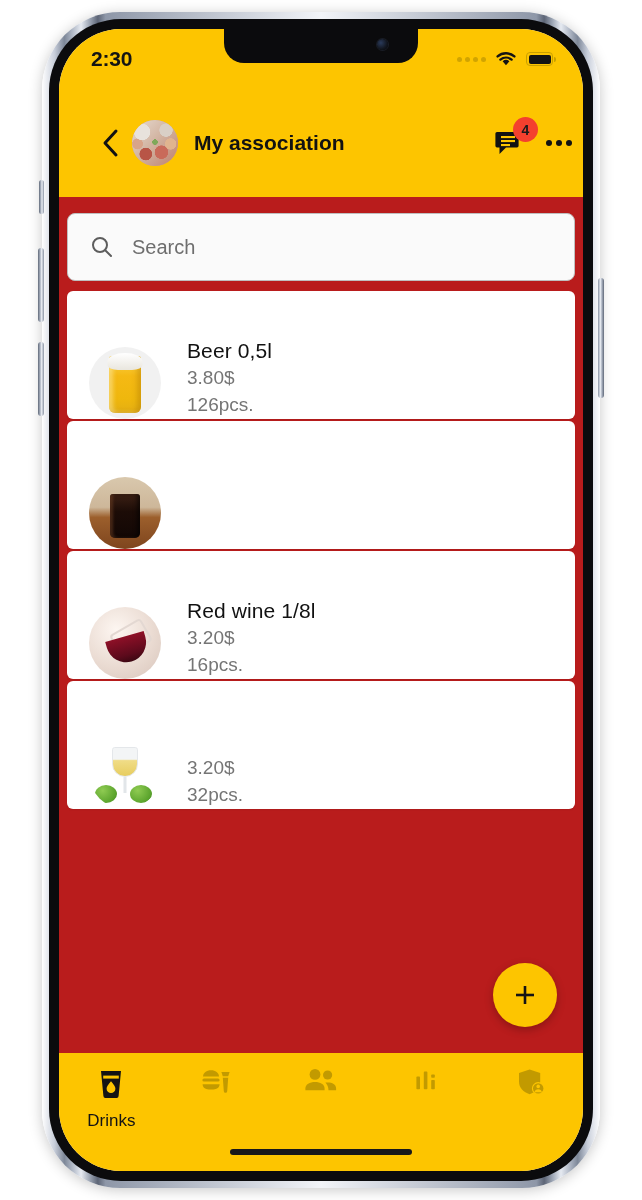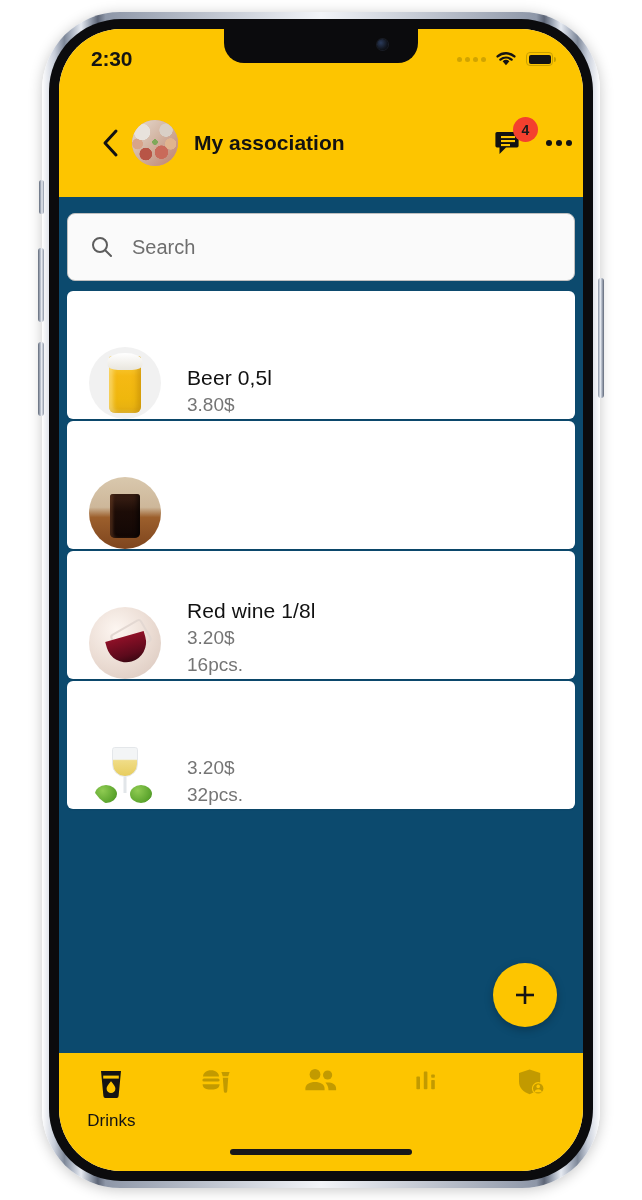--- a/index.html
+++ b/index.html
@@ -227,21 +227,21 @@
     width: 6px; height: 6px; border-radius: 50%; background: #121212;
     display: block;
   }
 
   
   .content {
     position: absolute;
     left: 0; top: 168px;
     width: 100%;
     bottom: 118px;
-    background: #0c4a6e;
+    background: #b91c1c;
     overflow: hidden;
   }
 
   .search-wrap { padding: 16px 8px 10px 8px; }
   .search-box {
     height: 68px;
     border: 1px solid #bfbfbf;
     border-radius: 8px;
     background: #fafafa;
     display: flex;
@@ -486,20 +486,21 @@
       <div class="list">
 
         <div class="item-card">
           <div class="thumb t-beer">
             <span class="glass"></span>
               <span class="foam"></span>
           </div>
           <div class="item-texts">
             <div class="item-title">Beer 0,5l</div>
             <div class="item-price">3.80$</div>
+            <div class="item-qty">126pcs.</div>
           </div>
         </div>
 
         <div class="item-card">
           <div class="thumb t-cola">
             <span class="glass"></span>
           </div>
         </div>
 
         <div class="item-card">

